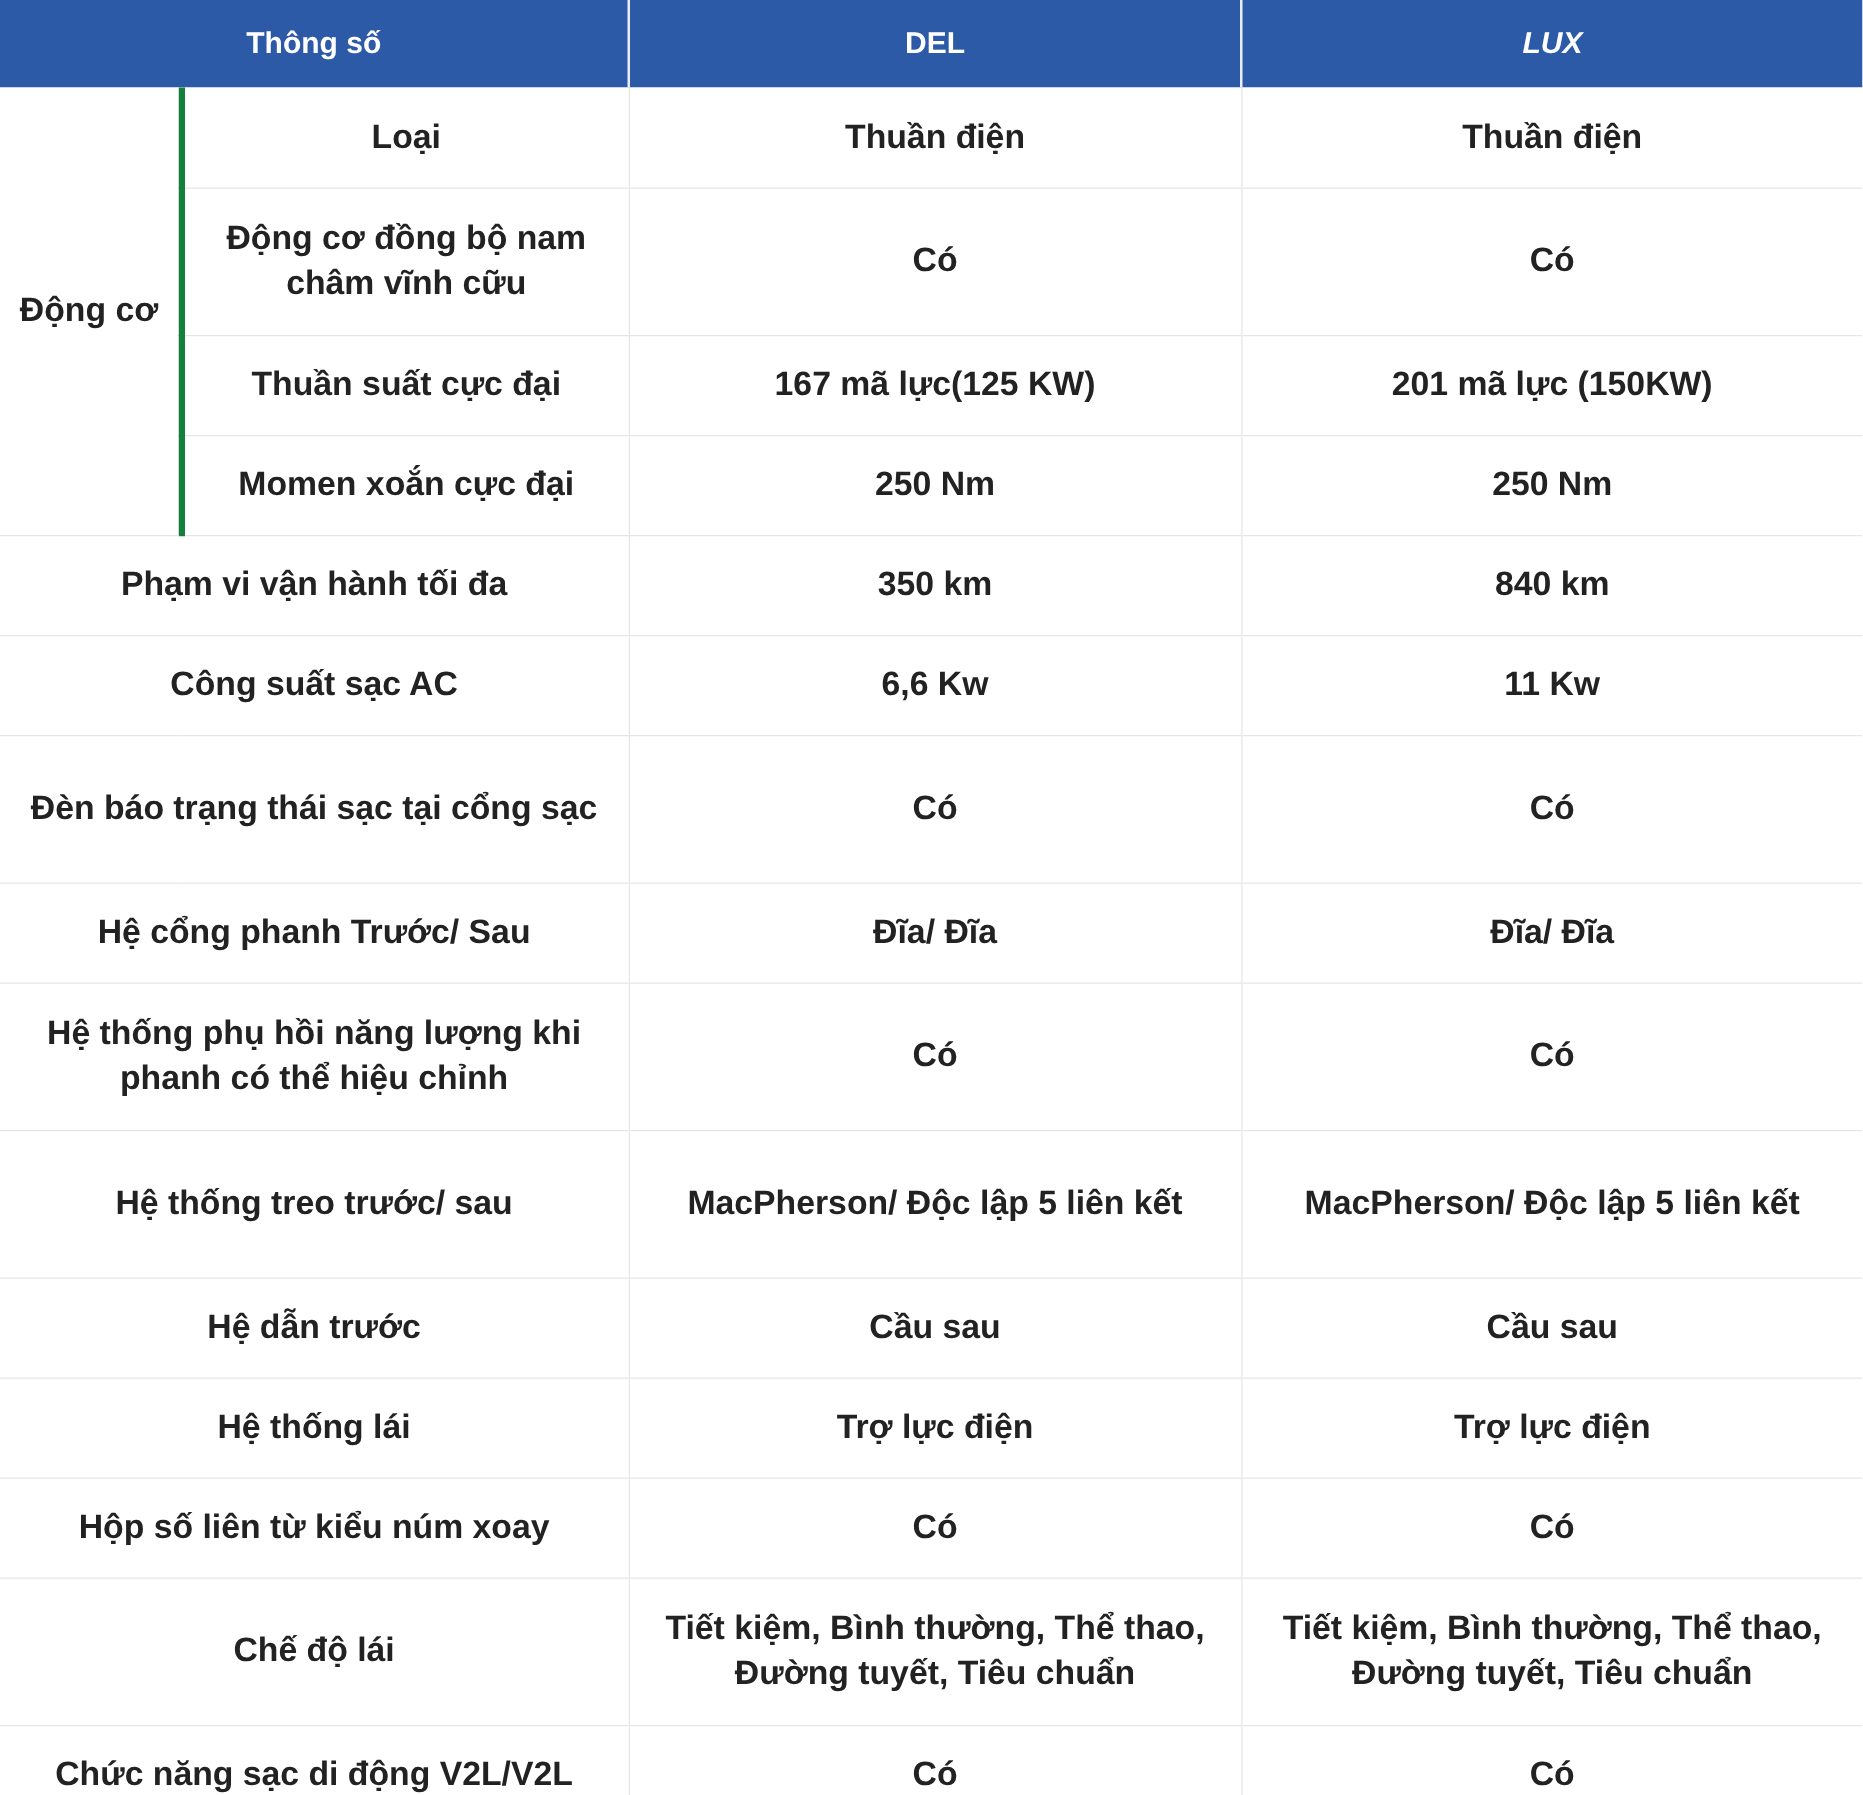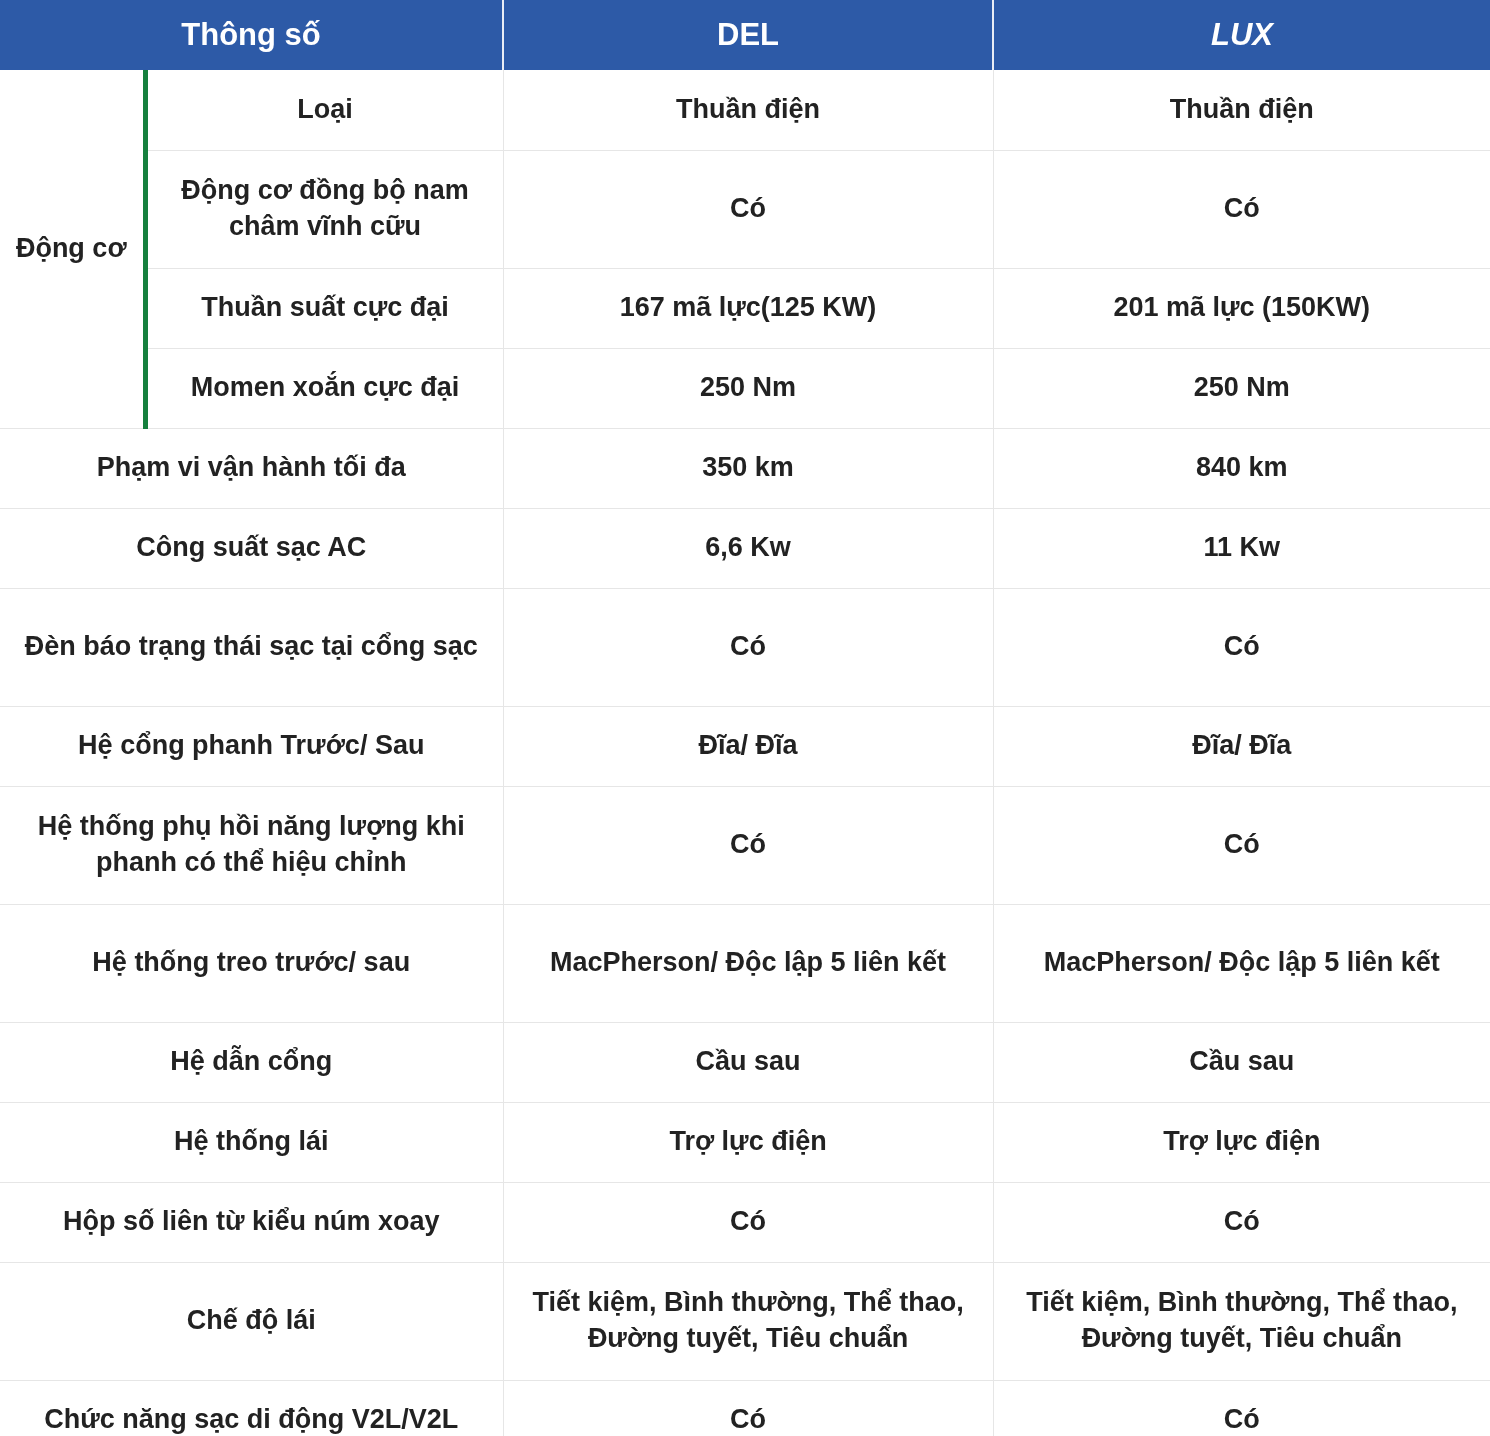--- a/index.html
+++ b/index.html
@@ -24,21 +24,21 @@
   }
 
   .spec-table col.c-group  { width: 145px; }
   .spec-table col.c-param  { width: 358px; }
   .spec-table col.c-del    { width: 490px; }
   .spec-table col.c-lux    { width: 497px; }
 
   thead th {
     background: #2d5aa7;
     color: #ffffff;
-    font-size: 31px;
+    font-size: 24px;
     font-weight: bold;
     height: 70px;
     padding: 0 10px;
     text-align: center;
     vertical-align: middle;
     border-right: 2px solid #e9edf5;
     box-sizing: border-box;
   }
   thead th:last-child { border-right: none; font-style: italic; }
 
@@ -139,21 +139,21 @@
       <td class="last-col">Có</td>
     </tr>
 
     <tr class="r-xtall">
       <td colspan="2">Hệ thống treo trước/ sau</td>
       <td>MacPherson/ Độc lập 5 liên kết</td>
       <td class="last-col">MacPherson/ Độc lập 5 liên kết</td>
     </tr>
 
     <tr class="r-tall">
-      <td colspan="2">Hệ dẫn cổng</td>
+      <td colspan="2">Hệ dẫn trước</td>
       <td>Cầu sau</td>
       <td class="last-col">Cầu sau</td>
     </tr>
 
     <tr class="r-tall">
       <td colspan="2">Hệ thống lái</td>
       <td>Trợ lực điện</td>
       <td class="last-col">Trợ lực điện</td>
     </tr>
 

